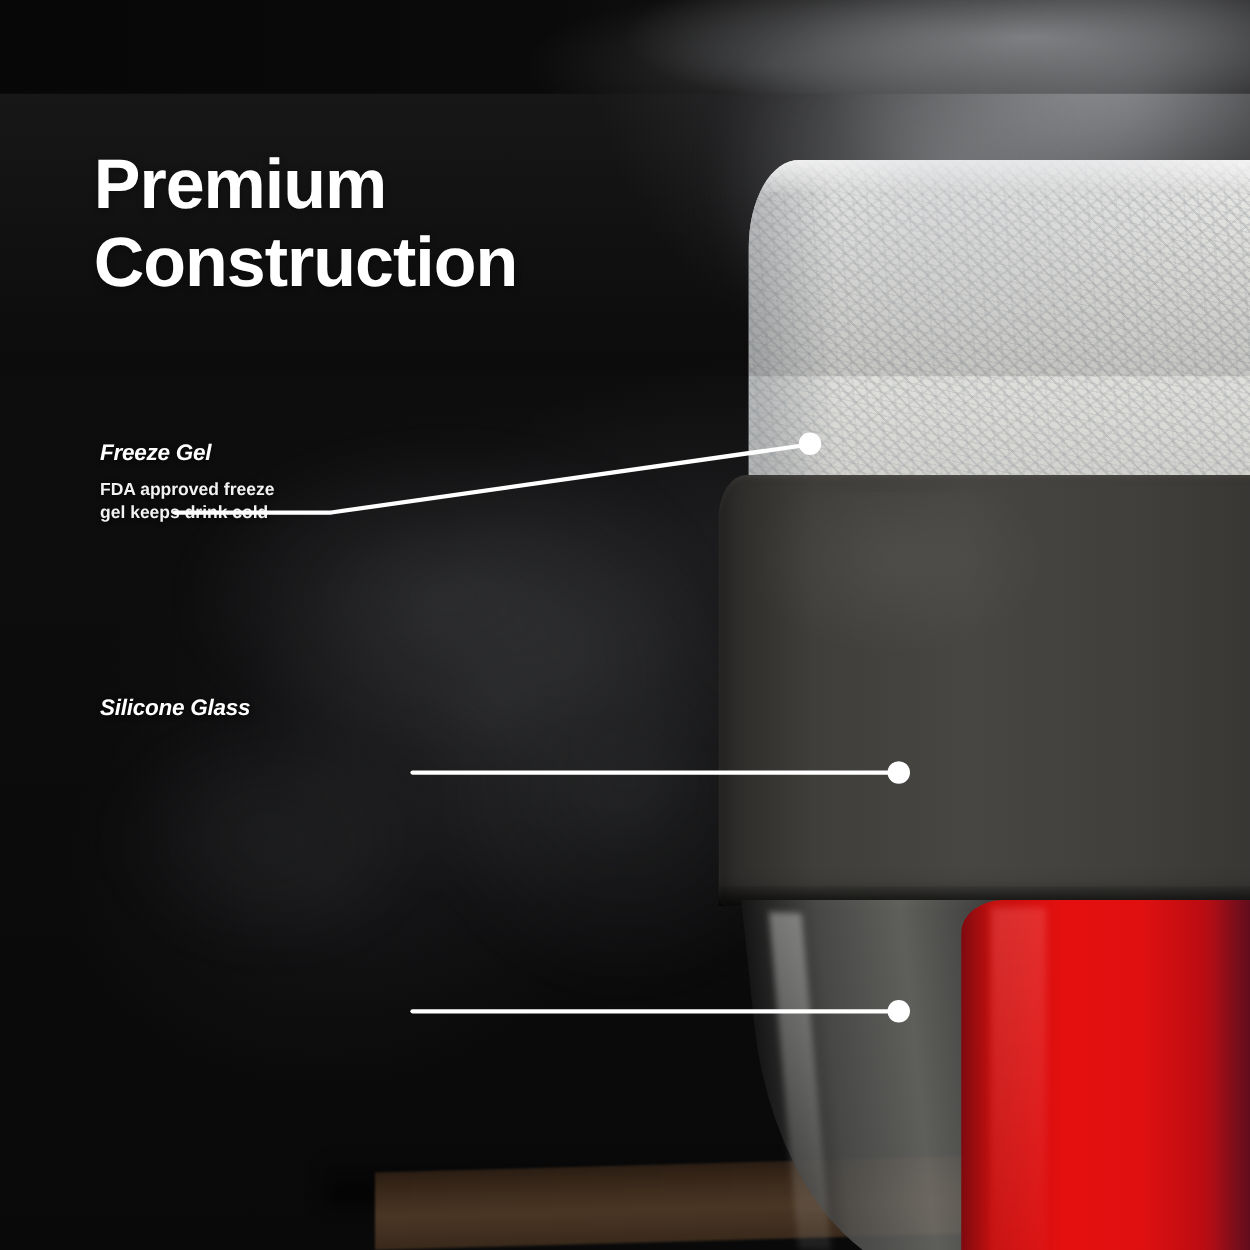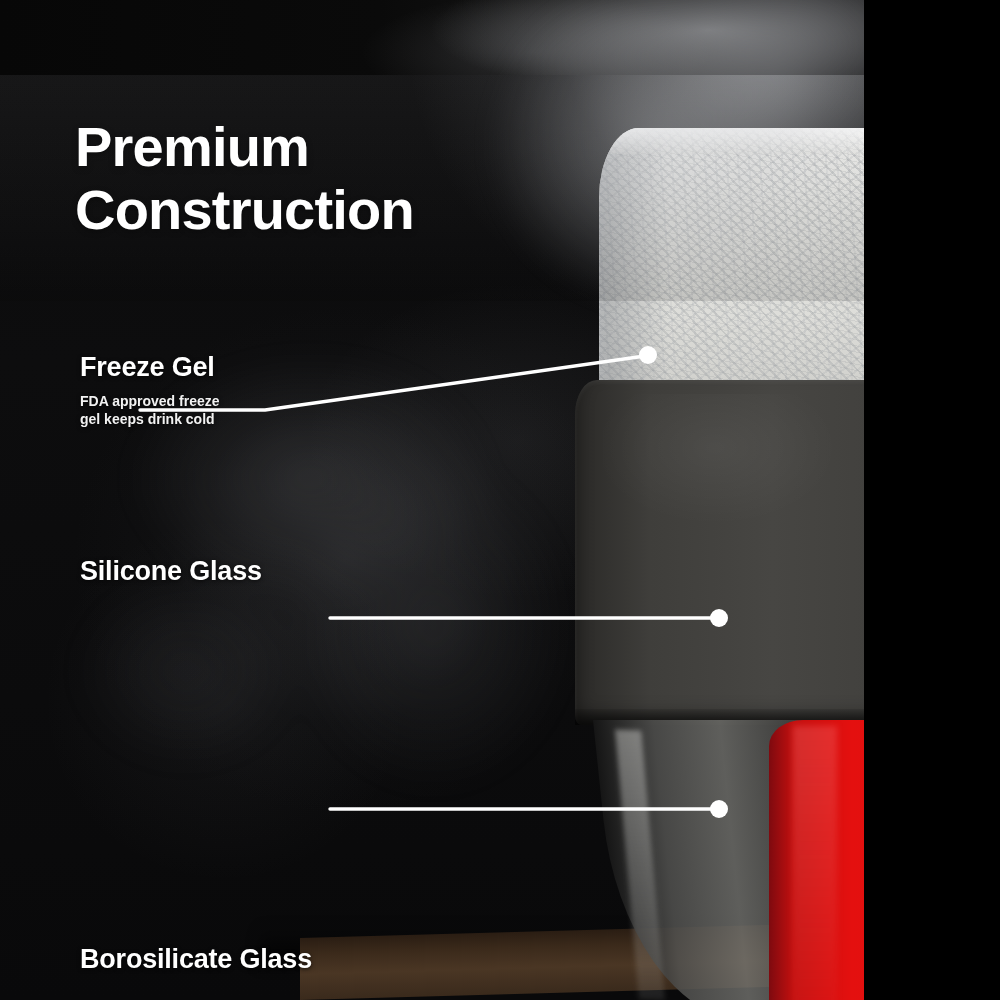--- a/index.html
+++ b/index.html
@@ -6,21 +6,21 @@
   * { margin:0; padding:0; box-sizing:border-box; }
   html,body{ background:#000; }
   body{
     font-family:"Liberation Sans", sans-serif;
     width:1000px; height:1000px;
     overflow:hidden;
   }
 
   #stage{
     position:relative;
-    width:864px; height:1000px;
+    width:1000px; height:1000px;
     background:#1d4ed8;
     overflow:hidden;
   }
 
   
   .photo-bg{
     position:absolute; inset:0;
     background:
       radial-gradient(ellipse 60% 45% at 88% 4%, rgba(190,192,196,0.55) 0%, rgba(120,122,126,0.22) 38%, rgba(0,0,0,0) 68%),
       radial-gradient(ellipse 42% 34% at 40% 56%, rgba(150,152,158,0.15) 0%, rgba(60,62,66,0.07) 48%, rgba(0,0,0,0) 75%),
@@ -168,25 +168,26 @@
   }
 
   
   .feature{
     position:absolute; left:80px;
     z-index:7;
     width:330px;
   }
   .feature-title{
     color:#ffffff;
-    font-size:27px;
+    font-size:18px;
     font-weight:700;
     letter-spacing:-0.2px;
     margin-bottom:9px;
     text-shadow:0 1px 4px rgba(0,0,0,0.7);
+    font-style:italic;
   }
   .feature-desc{
     color:#f2f2f2;
     font-size:14px;
     font-weight:700;
     line-height:1.32;
     white-space:pre-line;
     text-shadow:0 1px 4px rgba(0,0,0,0.7);
   }
   .f1{ top:352px; }
@@ -271,18 +272,14 @@
     <div class="feature-title">Freeze Gel</div>
     <div class="feature-desc">FDA approved freeze
 gel keeps drink cold</div>
   </div>
 
   <div class="feature f2">
     <div class="feature-title">Silicone Glass</div>
   </div>
 
 
-  <div class="feature f4">
-    <div class="feature-title">Borosilicate Glass</div>
-    <div class="feature-desc"></div>
-  </div>
 
 </div>
 
 </body></html>

